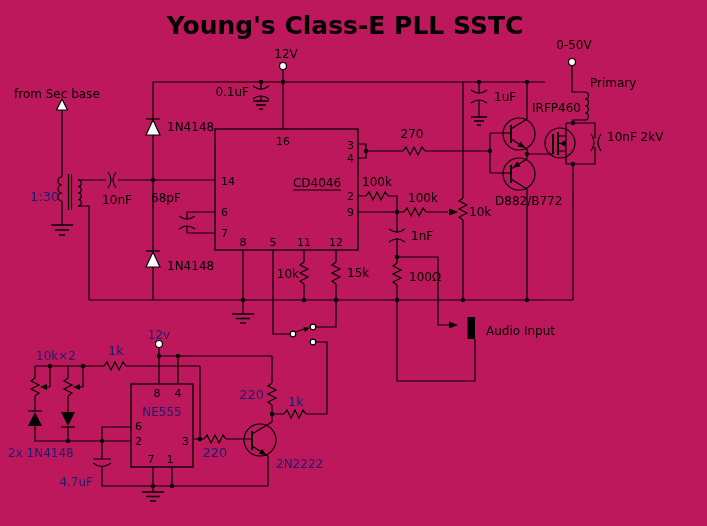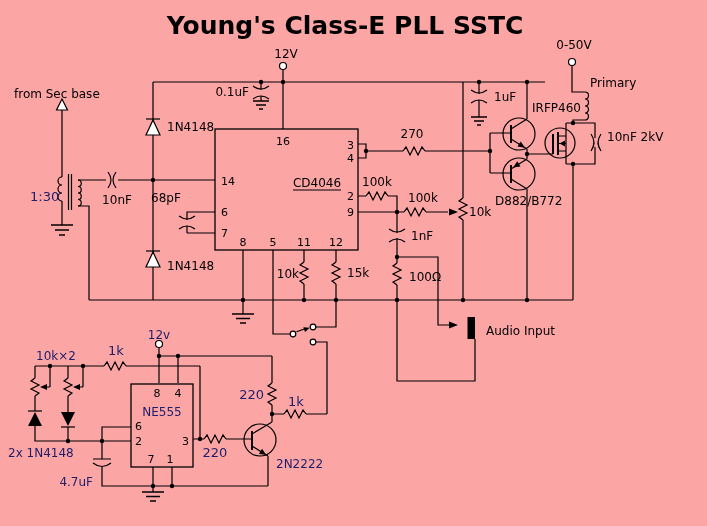--- a/index.html
+++ b/index.html
@@ -1,16 +1,16 @@
 <!DOCTYPE html>
 <html><head>
 <meta charset="utf-8">
 <style>
   html,body{margin:0;padding:0;background:#ffffff;}
-  .page{width:707px;height:526px;position:relative;background:#fca5a5;overflow:hidden;}
+  .page{width:707px;height:526px;position:relative;background:#be185d;overflow:hidden;}
   svg{display:block;}
   .w{fill:none;stroke:#000;stroke-width:1.2;}
   .w2{fill:none;stroke:#000;stroke-width:1.6;}
   .box{fill:none;stroke:#000;stroke-width:1.3;}
   .sym{fill:none;stroke:#000;stroke-width:1.2;}
   .bar{fill:none;stroke:#000;stroke-width:2;}
   .dot{fill:#000;stroke:none;}
   .fillb{fill:#000;stroke:none;}
   .hollow{fill:#fff;stroke:#000;stroke-width:1.2;}
   .term{fill:#fff;stroke:#000;stroke-width:1.2;}

